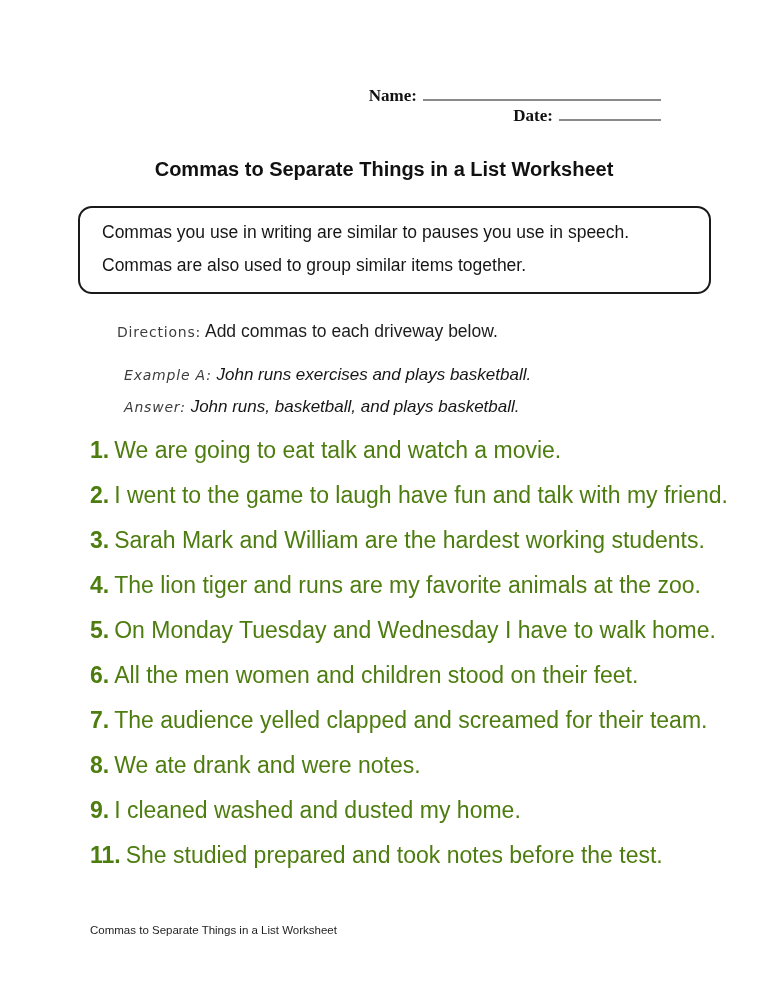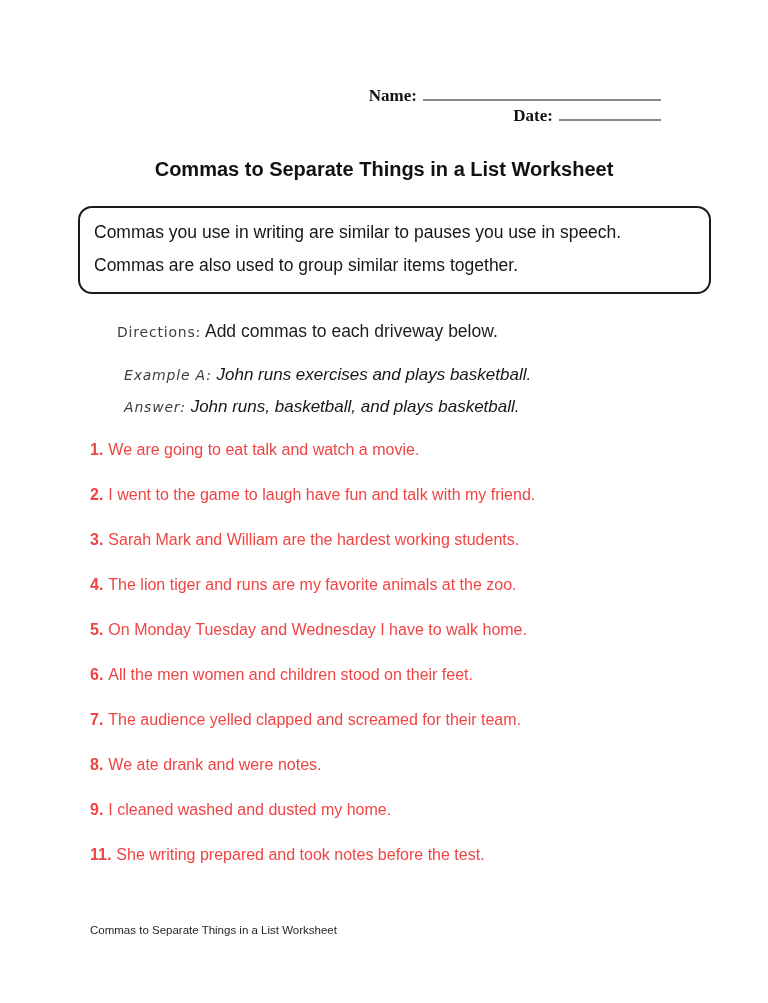--- a/index.html
+++ b/index.html
@@ -48,21 +48,21 @@
     font-size:20px;
     font-weight:bold;
     color:#111;
   }
 
   .intro-box{
     margin:25px 0 0 78px;
     width:633px;
     border:2px solid var(--border);
     border-radius:14px;
-    padding:8px 16px 10px 14px;
+    padding:8px 16px 10px 22px;
     font-size:17.5px;
     line-height:33px;
     color:#161616;
   }
 
   .directions{
     margin:27px 0 0 92px;
     font-size:17.5px;
   }
   .meta-label{
@@ -82,24 +82,24 @@
     color:#161616;
   }
   .example-line .meta-label{font-style:italic;}
 
   .sentence-list{
     list-style:none;
     margin:17px 0 0 90px;
     padding:0;
   }
   .sentence-list li{
-    font-size:16px;
+    font-size:23px;
     line-height:20px;
     margin-bottom:25px;
-    color:#ef4444;
+    color:#4d7c0f;
     white-space:nowrap;
   }
   .sentence-list .num{
     font-weight:bold;
     margin-right:5px;
   }
 
   .footer{
     position:absolute;
     left:90px;
@@ -147,18 +147,18 @@
   <ol class="sentence-list">
       <li><span class="num">1.</span><span>We are going to eat talk and watch a movie.</span></li>
       <li><span class="num">2.</span><span>I went to the game to laugh have fun and talk with my friend.</span></li>
       <li><span class="num">3.</span><span>Sarah Mark and William are the hardest working students.</span></li>
       <li><span class="num">4.</span><span>The lion tiger and runs are my favorite animals at the zoo.</span></li>
       <li><span class="num">5.</span><span>On Monday Tuesday and Wednesday I have to walk home.</span></li>
       <li><span class="num">6.</span><span>All the men women and children stood on their feet.</span></li>
       <li><span class="num">7.</span><span>The audience yelled clapped and screamed for their team.</span></li>
       <li><span class="num">8.</span><span>We ate drank and were notes.</span></li>
       <li><span class="num">9.</span><span>I cleaned washed and dusted my home.</span></li>
-      <li><span class="num">11.</span><span>She writing prepared and took notes before the test.</span></li>
+      <li><span class="num">11.</span><span>She studied prepared and took notes before the test.</span></li>
     </ol>
 
   <div class="footer">Commas to Separate Things in a List Worksheet</div>
 
 </div>
 
 </body></html>

